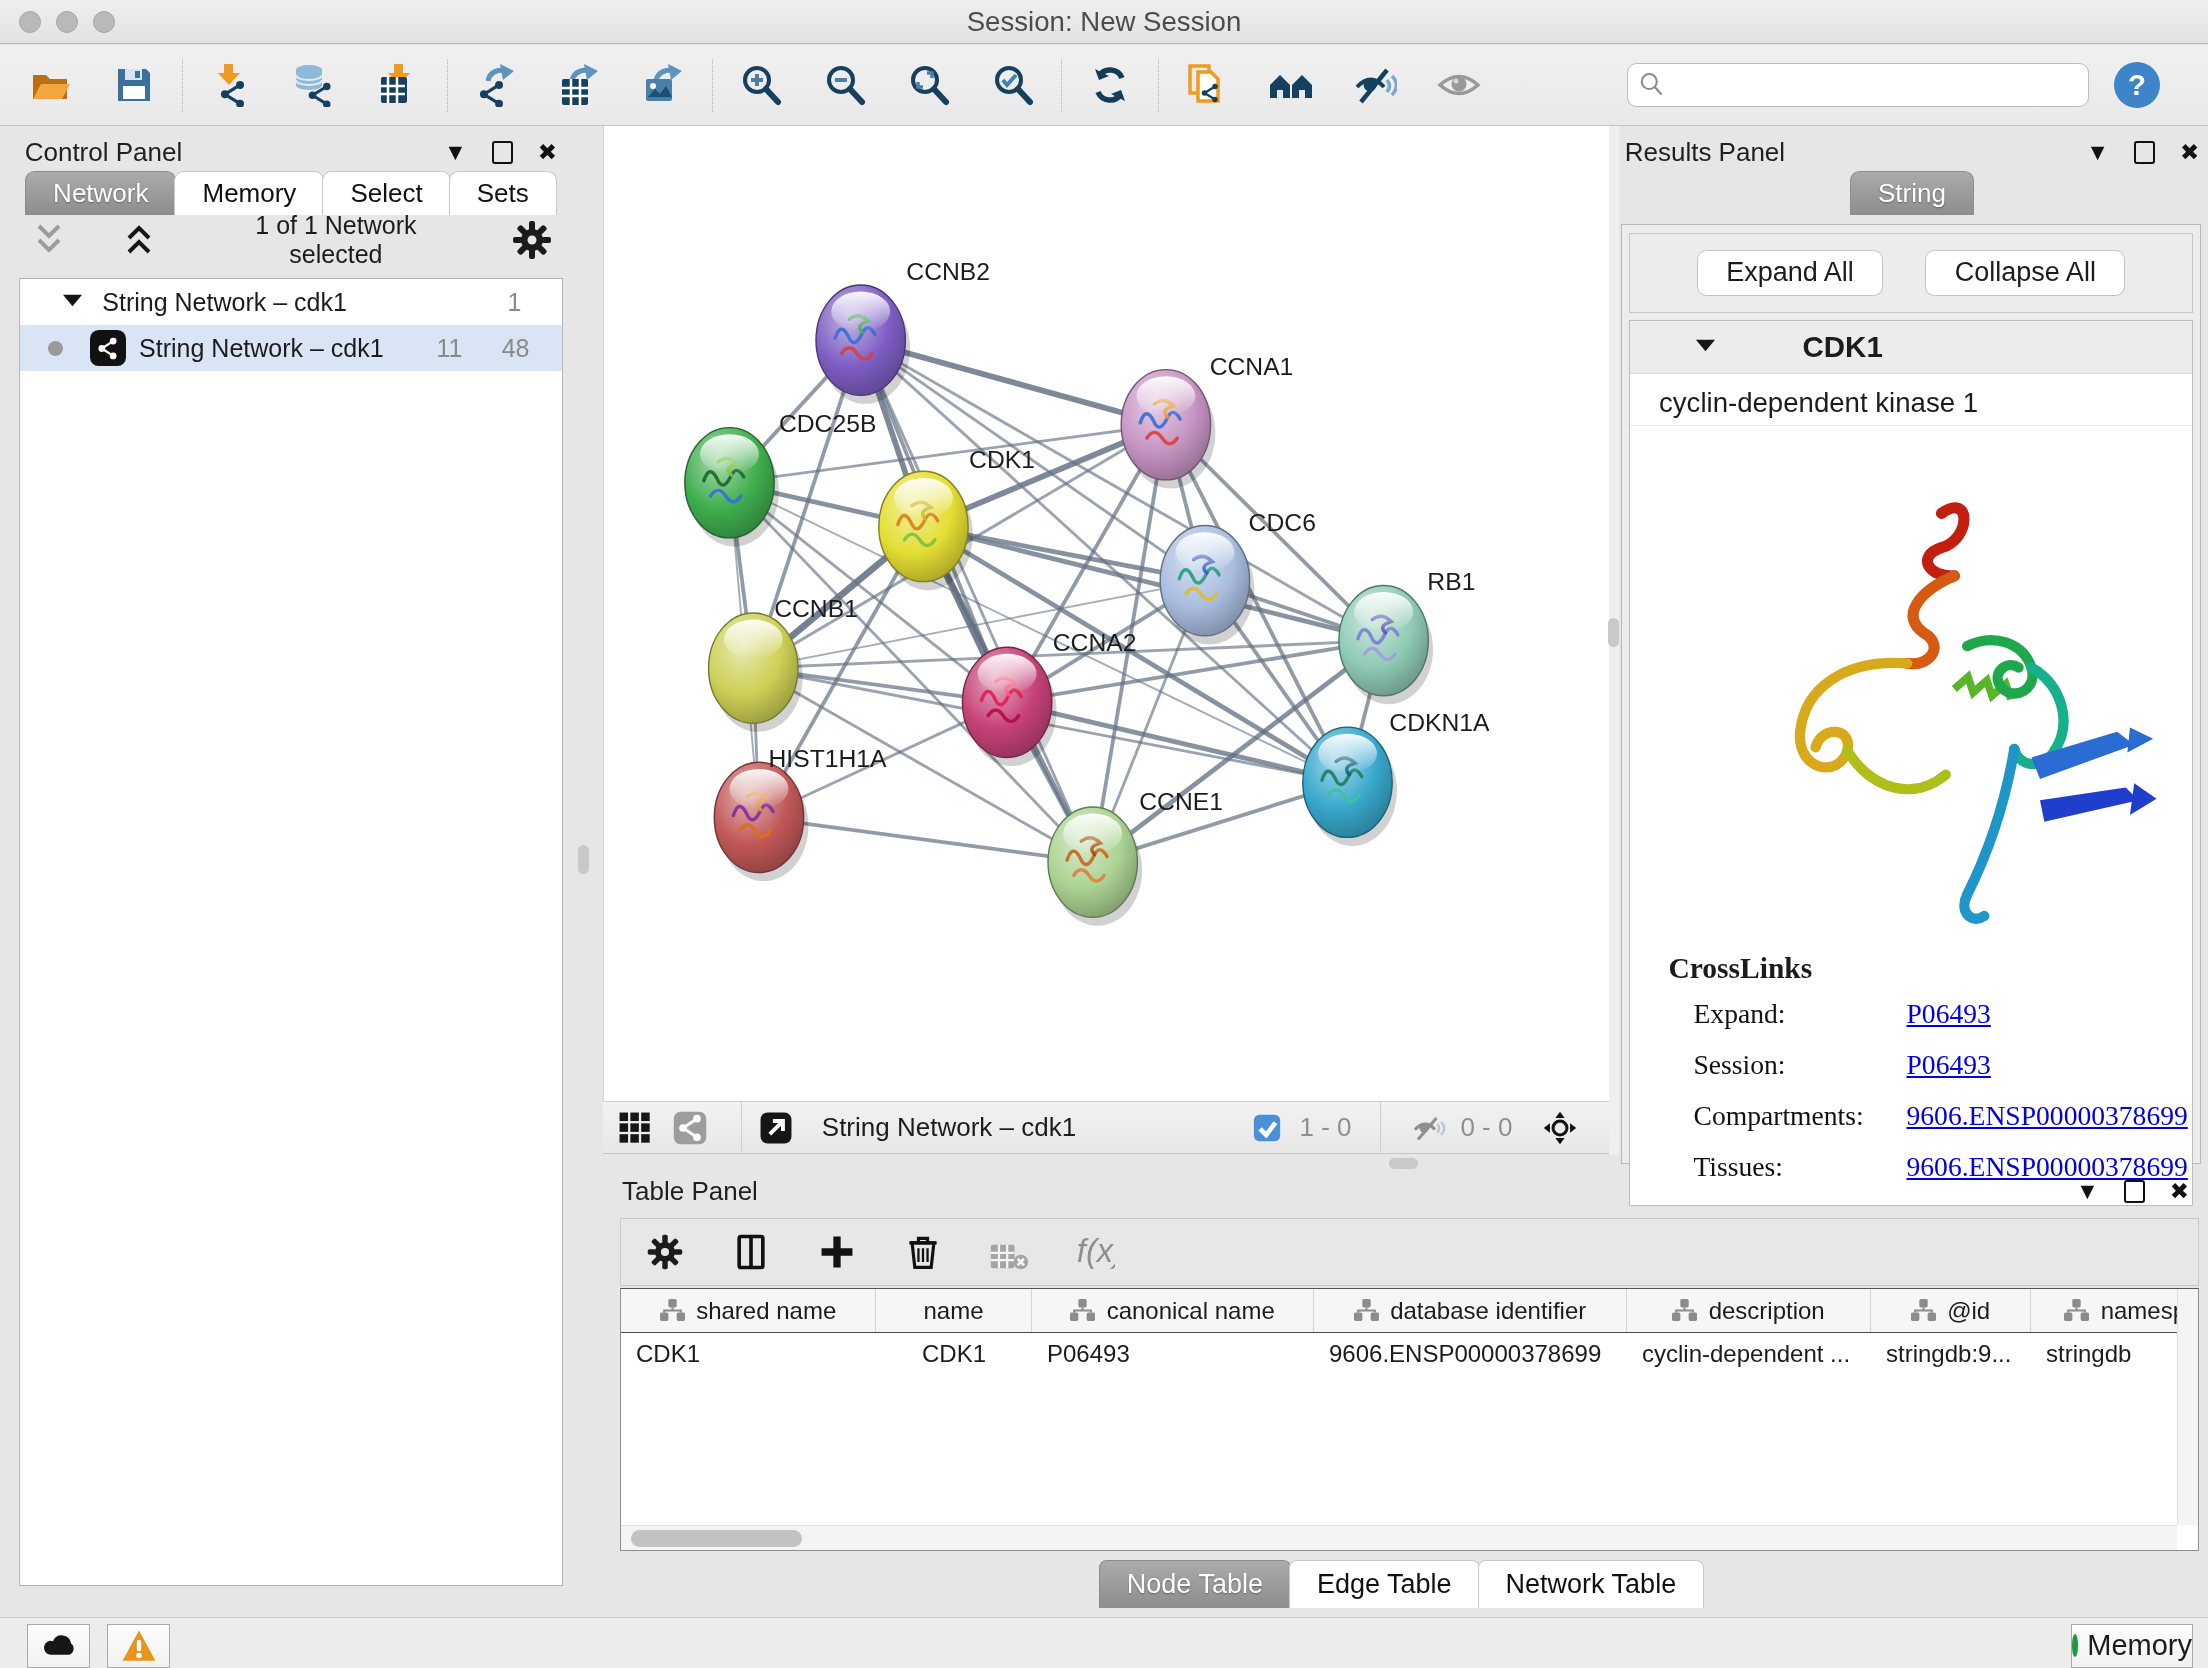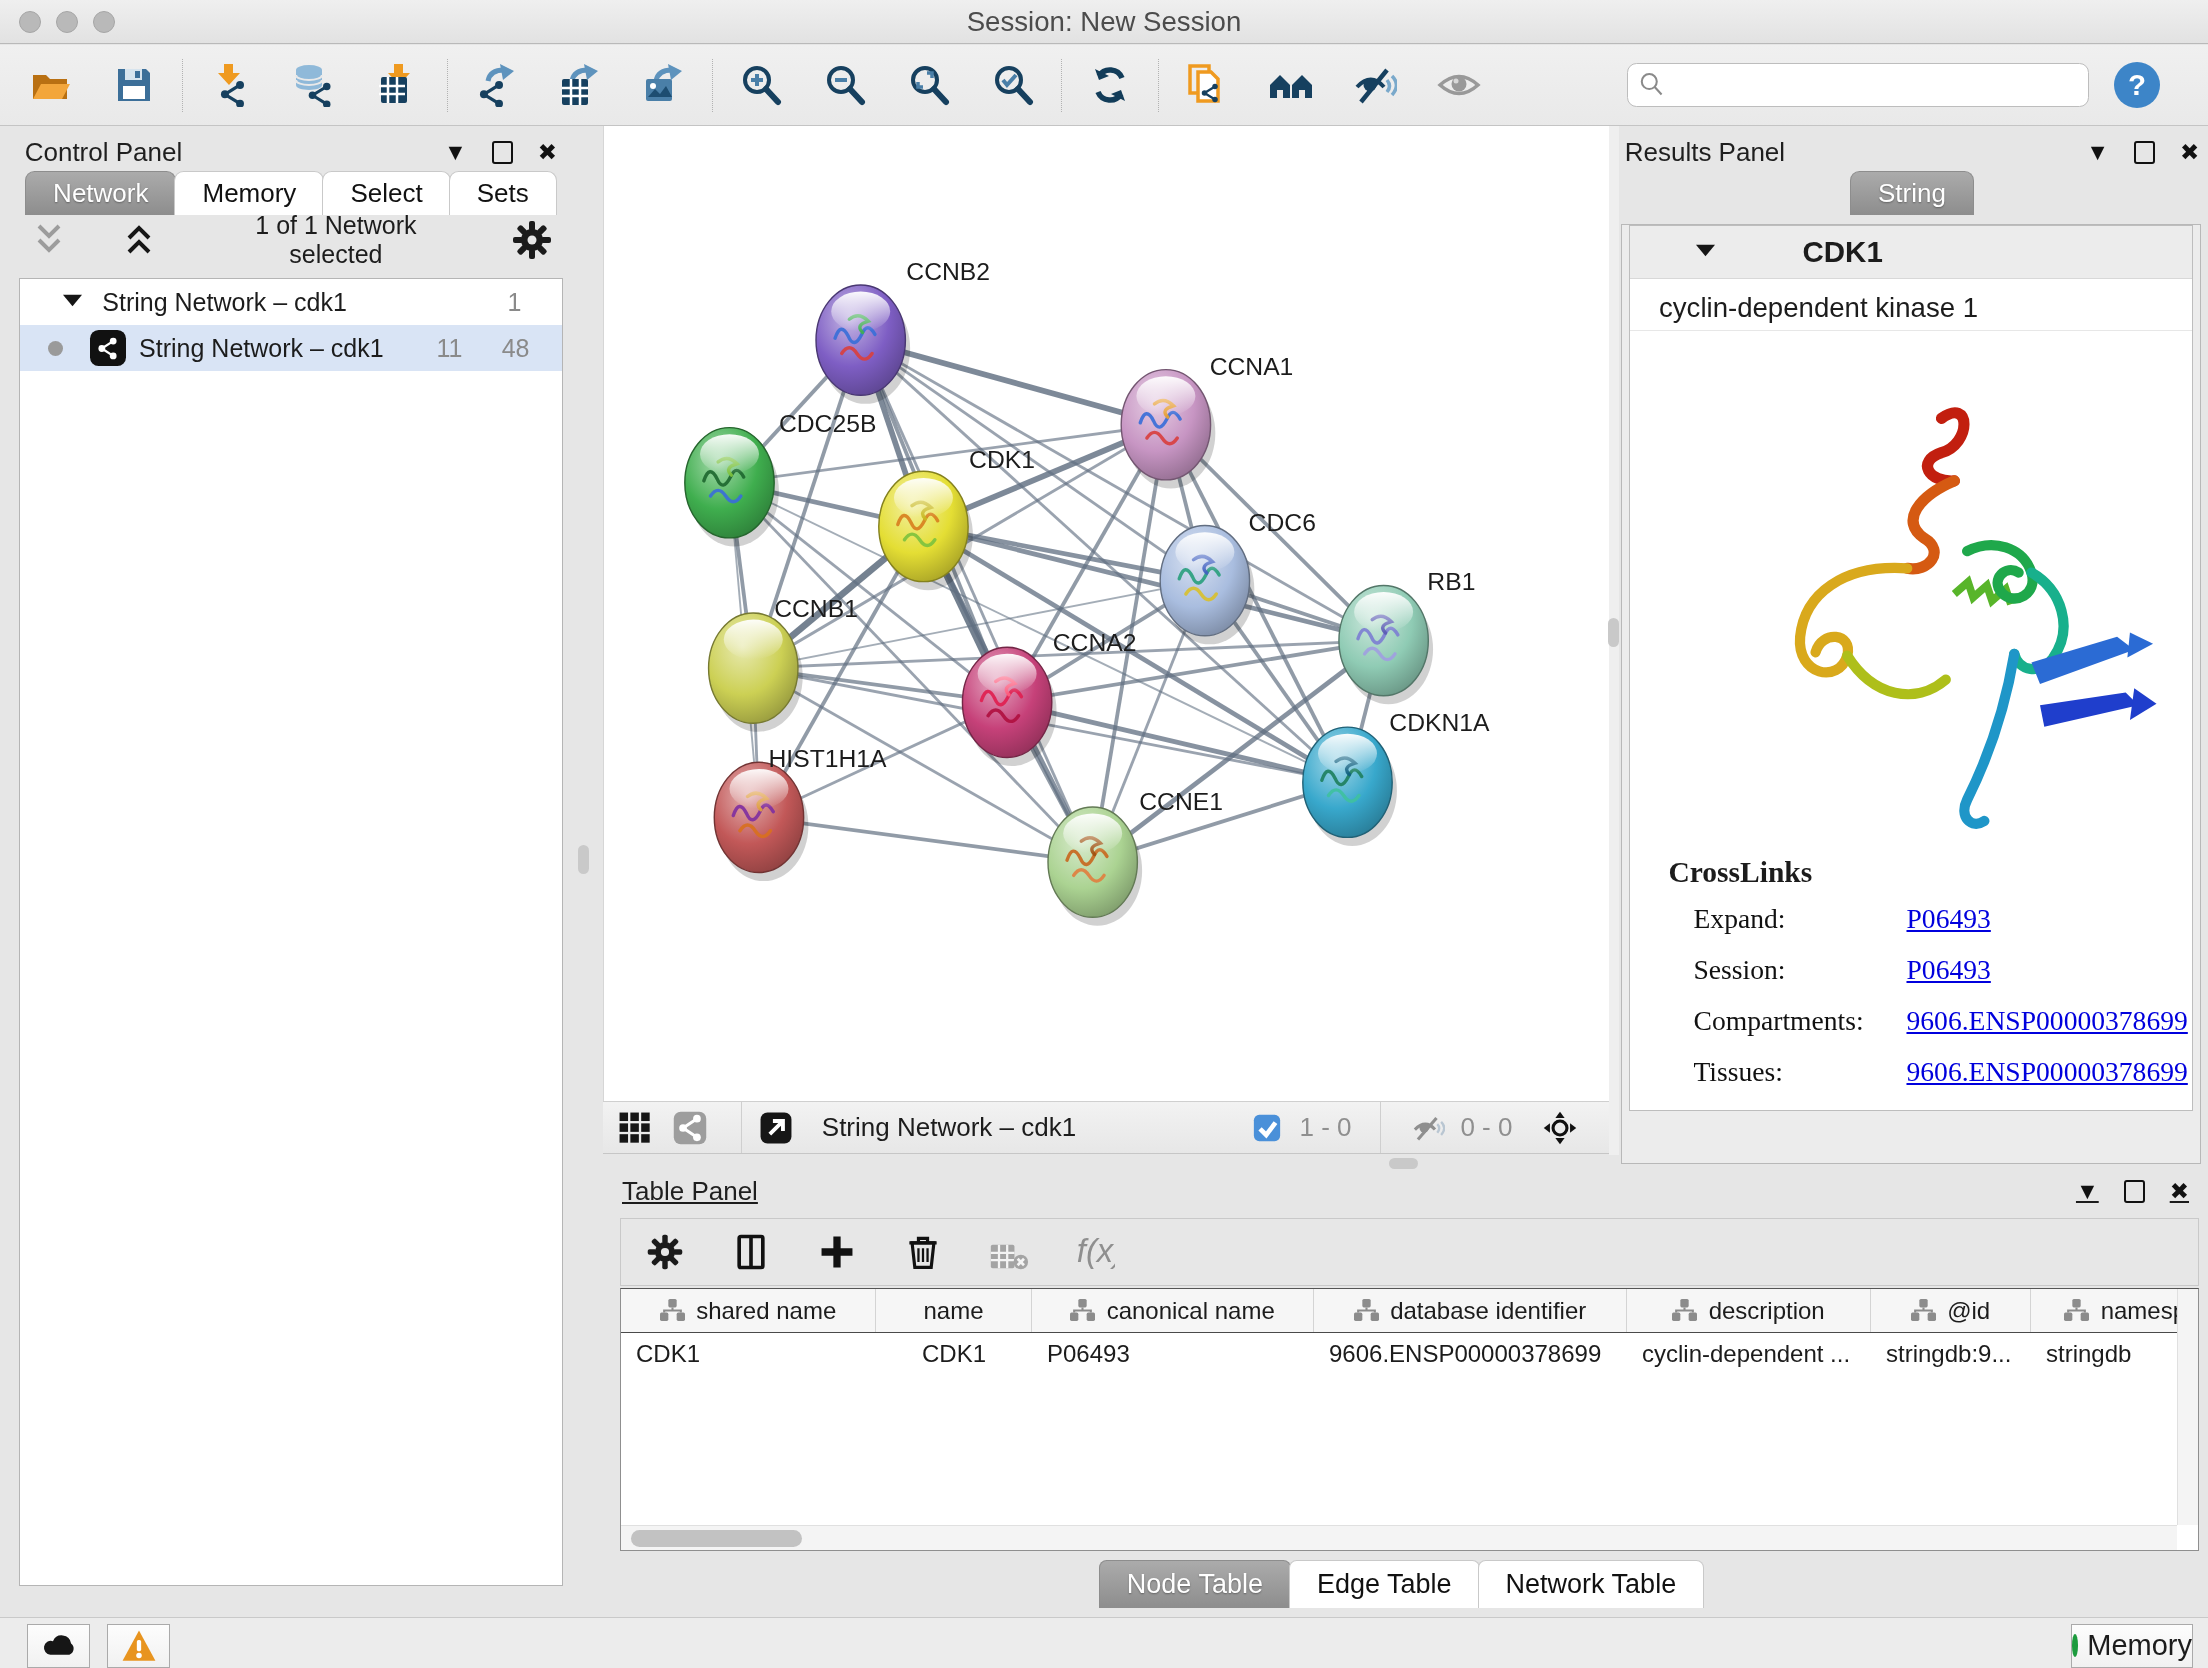--- a/index.html
+++ b/index.html
@@ -695,20 +695,24 @@
     <span class="win-btns">
         <span class="wb">▼</span>
         <span class="wb square"></span>
         <span class="wb" style="font-weight: bold;">✖</span>
       </span>
   </div>
   <div class="tabbar" id="rp-tab">
       <span class="tab active">String</span>
     </div>
   <div id="rp-outer">
+    <div id="rp-buttons">
+      <span class="rp-btn">Expand All</span>
+      <span class="rp-btn">Collapse All</span>
+    </div>
     <div id="rp-section">
       <div id="rp-sec-head">
         <span class="caret"><svg width="25" height="21" viewBox="0 0 26 22">
               <path d="M3 5l10 12L23 5z" fill="#161616"></path>
             </svg></span>
         <span id="rp-gene">CDK1</span>
       </div>
       <div id="rp-desc">cyclin-dependent kinase 1</div>
       <svg id="protein" width="533" height="514" viewBox="0 0 560 600">
         <path d="M315 95 C350 70 350 125 315 135 C285 145 300 170 330 168" fill="none" stroke="#c21f0f" stroke-width="13" stroke-linecap="round"></path>
@@ -747,21 +751,21 @@
               <span class="cl-label">Pharos:</span>
               <span class="cl-link">P06493</span>
             </div>
           </div>
       </div>
     </div>
   </div>
 </div>
 
 <div id="table-panel">
-  <div class="panel-head" style="padding:0 19px;text-decoration:underline;">
+  <div class="panel-head" style="padding:0 19px;">
     <span class="panel-title">Table Panel</span>
     <span class="win-btns">
         <span class="wb">▼</span>
         <span class="wb square"></span>
         <span class="wb" style="font-weight: bold;">✖</span>
       </span>
   </div>
   <div id="tp-toolbar">
       <span class="icon-btn">
         <svg viewBox="0 0 44 44">

